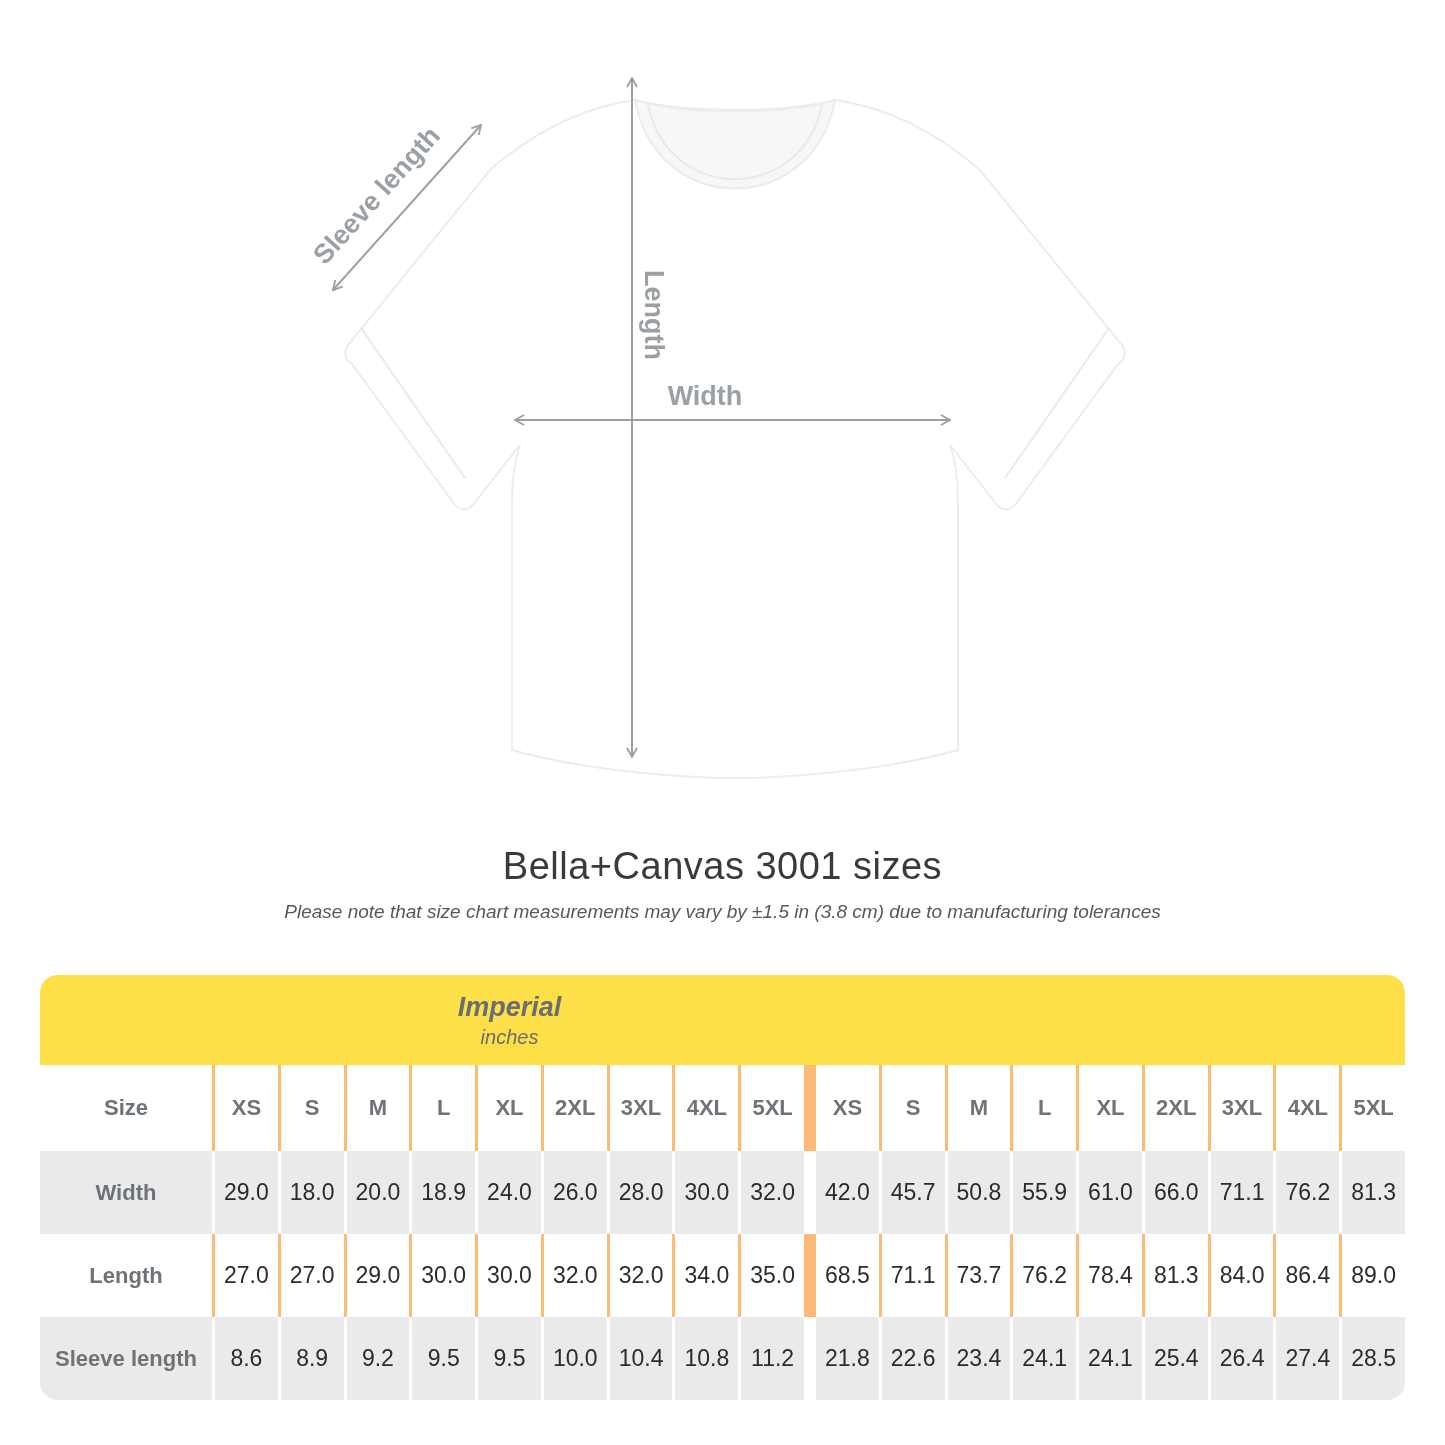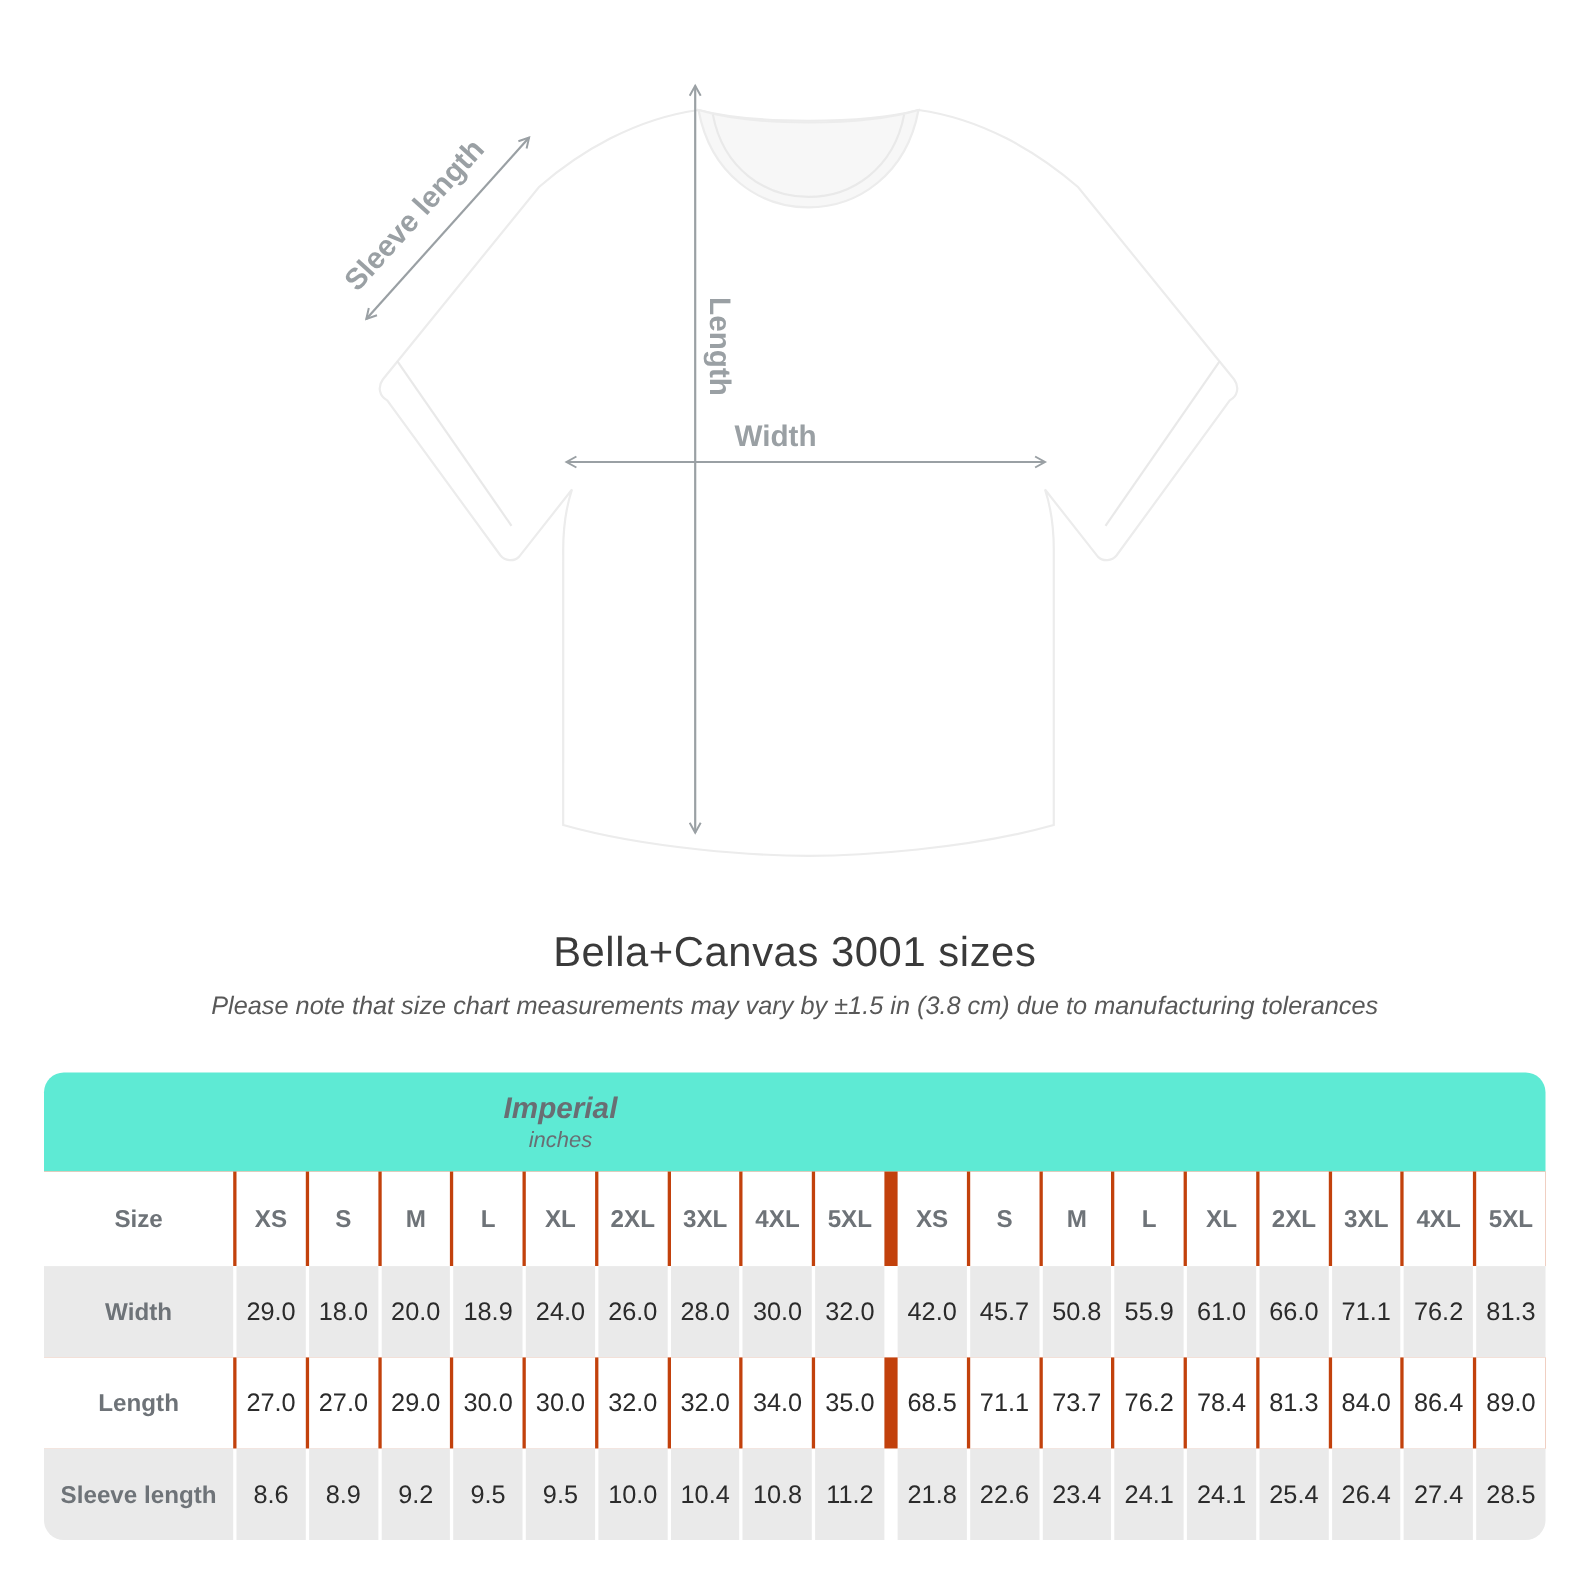--- a/index.html
+++ b/index.html
@@ -15,36 +15,36 @@
   .neck-hole{fill:#f7f7f7;stroke:#ececec;stroke-width:2;}
   .dim-line{stroke:#9aa0a4;stroke-width:2;fill:none;}
   .dim-label{fill:#9aa0a4;font-weight:bold;font-size:27px;font-family:"Liberation Sans",sans-serif;}
   
   .title{
     position:absolute;top:845px;left:0;width:100%;text-align:center;
     font-size:38px;font-weight:normal;color:#3a3a3a;letter-spacing:0.5px;
   }
   .subtitle{
     position:absolute;top:901px;left:0;width:100%;text-align:center;
-    font-size:23px;font-style:italic;color:#585858;
+    font-size:19px;font-style:italic;color:#585858;
   }
   
   .sizetable{position:absolute;left:40px;top:975px;width:1365px;}
   .trow{
     display:grid;
     grid-template-columns:172px repeat(9,1fr) 6px repeat(9,1fr);
     column-gap:3px;
     align-items:stretch;
   }
-  .trow.white{background:#c2410c;}      
+  .trow.white{background:#fdba74;}      
   .trow.white .cell{background:#ffffff;}
   .trow.gray{background:#ffffff;}       
   .trow.gray .cell{background:#eaeaea;}
   .band{
-    background:#5eead4;height:90px;border-radius:18px 18px 0 0;
+    background:#fde047;height:90px;border-radius:18px 18px 0 0;
     display:grid;grid-template-columns:172px repeat(9,1fr) 6px repeat(9,1fr);column-gap:3px;
   }
   .band-cell{display:flex;flex-direction:column;align-items:center;justify-content:center;}
   .band-cell.imperial{grid-column:2 / span 9;}
   .band-cell.metric{grid-column:12 / span 9;}
   .sec-name{font-size:27px;font-weight:bold;font-style:italic;color:#696e73;}
   .sec-unit{font-size:20px;font-style:italic;color:#696e73;margin-top:3px;}
   .row-size{height:86px;}
   .row-data{height:83px;}
   .cell{display:flex;align-items:center;justify-content:center;}

